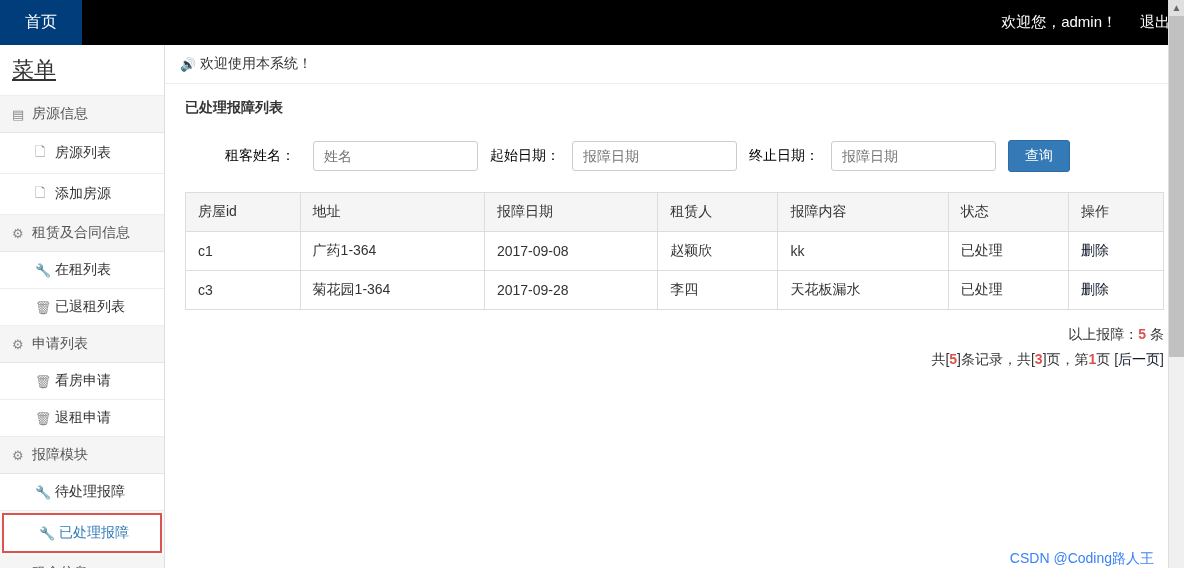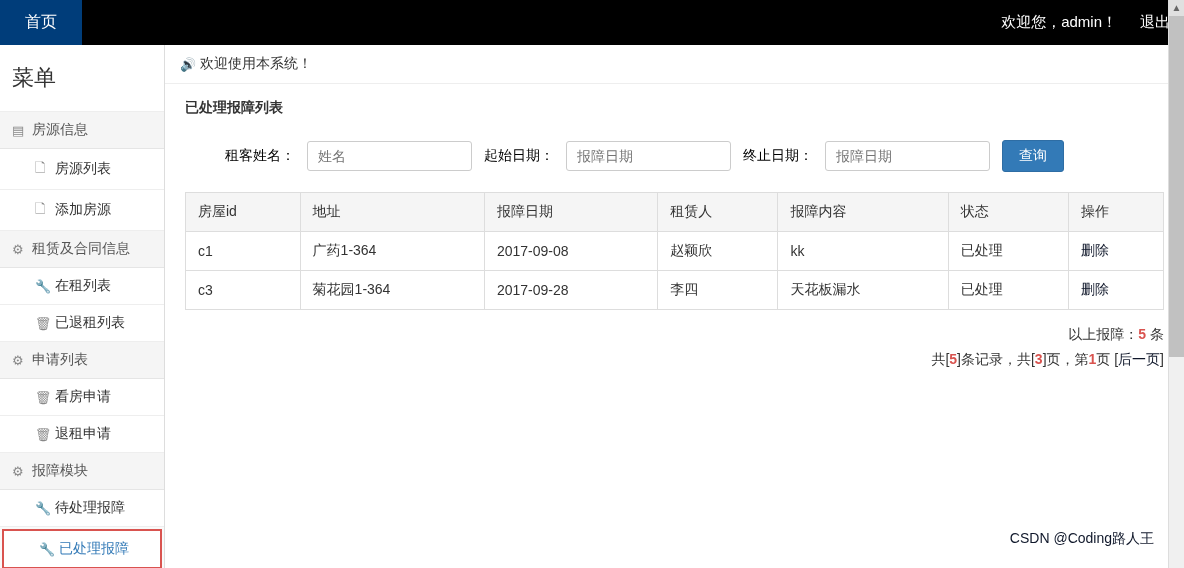--- a/index.html
+++ b/index.html
@@ -6,51 +6,51 @@
     body { font-family: "Microsoft YaHei", Arial, sans-serif; font-size: 14px; color: #333; background: #fff; }
     
     .topbar { background: #000; height: 45px; display: flex; align-items: center; justify-content: space-between; padding-right: 14px; }
     .topbar-home { background: #003d7a; color: #fff; padding: 0 25px; height: 45px; display: flex; align-items: center; font-size: 16px; }
     .topbar-right { color: #fff; display: flex; align-items: center; gap: 23px; font-size: 15px; }
     .topbar-logout { color: #fff; cursor: pointer; }
     
     .container { display: flex; min-height: calc(100vh - 45px); }
     
     .sidebar { width: 165px; border-right: 1px solid #ddd; background: #f9f9f9; }
-    .sidebar-title { padding: 18px 12px; font-size: 22px; background: #fff; border-bottom: 1px solid #eee; }
+    .sidebar-title { padding: 10px 12px; font-size: 22px; background: #fff; border-bottom: 1px solid #eee; text-decoration: underline; }
     .sidebar-group { padding: 9px 12px; background: #f5f5f5; border-bottom: 1px solid #e5e5e5; color: #555; cursor: pointer; display: flex; align-items: center; gap: 6px; }
     .sidebar-item { padding: 9px 12px 9px 35px; background: #fff; border-bottom: 1px solid #eee; cursor: pointer; display: flex; align-items: center; gap: 6px; color: #333; }
     .sidebar-item.active { border: 2px solid #d9534f; color: #337ab7; margin: 2px; }
     .icon { display: inline-block; width: 14px; font-size: 13px; color: #888; }
     
     .main { flex: 1; padding: 0; position: relative; }
     .notice { padding: 10px 15px; border-bottom: 1px solid #eee; display: flex; align-items: center; gap: 6px; color: #333; }
     .content { padding: 15px 20px; }
     .section-title { font-weight: bold; margin-bottom: 15px; }
     
     .search-row { display: flex; align-items: center; gap: 12px; padding: 8px 40px 20px 40px; }
     .search-label { color: #000000; }
     .search-input { border: 1px solid #ccc; padding: 6px 10px; border-radius: 3px; font-size: 14px; }
-    .search-input.name { width: 165px; }
+    .search-input.name { width: 165px; margin-left: 6px; }
     .search-input.date { width: 165px; }
     .btn-primary { background: #337ab7; color: #fff; border: 1px solid #2e6da4; padding: 6px 16px; border-radius: 3px; cursor: pointer; font-size: 14px; }
     
     .table { width: 100%; border-collapse: collapse; border: 1px solid #ddd; }
     .table th { background: #f5f5f5; text-align: left; padding: 10px 12px; border: 1px solid #ddd; font-weight: normal; }
     .table td { padding: 10px 12px; border: 1px solid #ddd; }
     .link { color: #0f172a; cursor: pointer; text-decoration: none; }
     
     .summary { text-align: right; margin-top: 12px; line-height: 1.8; }
     .summary b { color: #d9534f; font-weight: bold; }
     
     .scrollbar { position: fixed; right: 0; top: 0; width: 16px; height: 100%; background: #f0f0f0; border-left: 1px solid #ddd; }
     .scroll-arrow { height: 16px; background: #e0e0e0; text-align: center; font-size: 10px; color: #666; line-height: 16px; }
     .scroll-thumb { background: #c1c1c1; height: 60%; margin-top: 0; }
     
-    .watermark { position: fixed; bottom: 20px; right: 30px; color: #0f172a; font-size: 14px; pointer-events: none; }
+    .watermark { position: fixed; bottom: 0; right: 30px; color: #3b82f6; font-size: 14px; pointer-events: none; }
   </style>
 </head>
 <body>
 
 <div class="topbar">
   <div class="topbar-home">首页</div>
   <div class="topbar-right">
     <span>欢迎您，admin！</span>
     <span class="topbar-logout">退出</span>
   </div>

